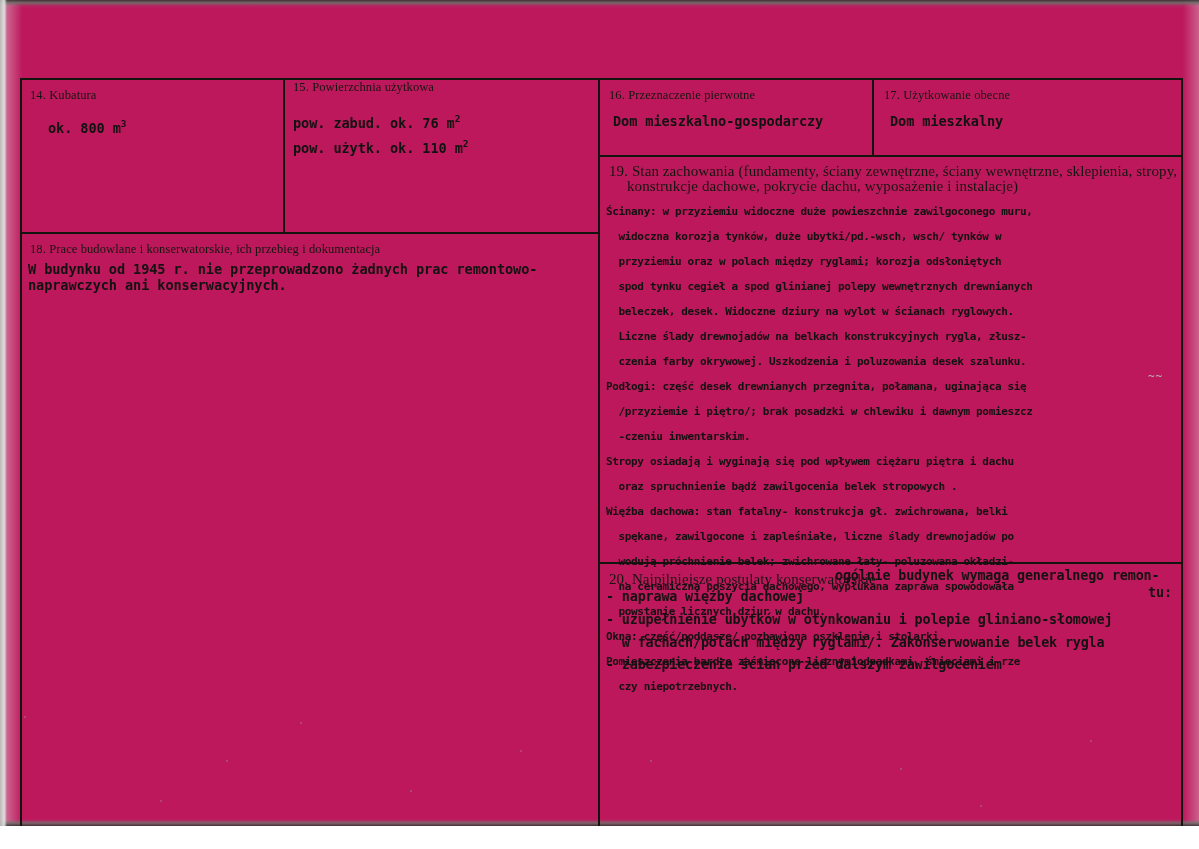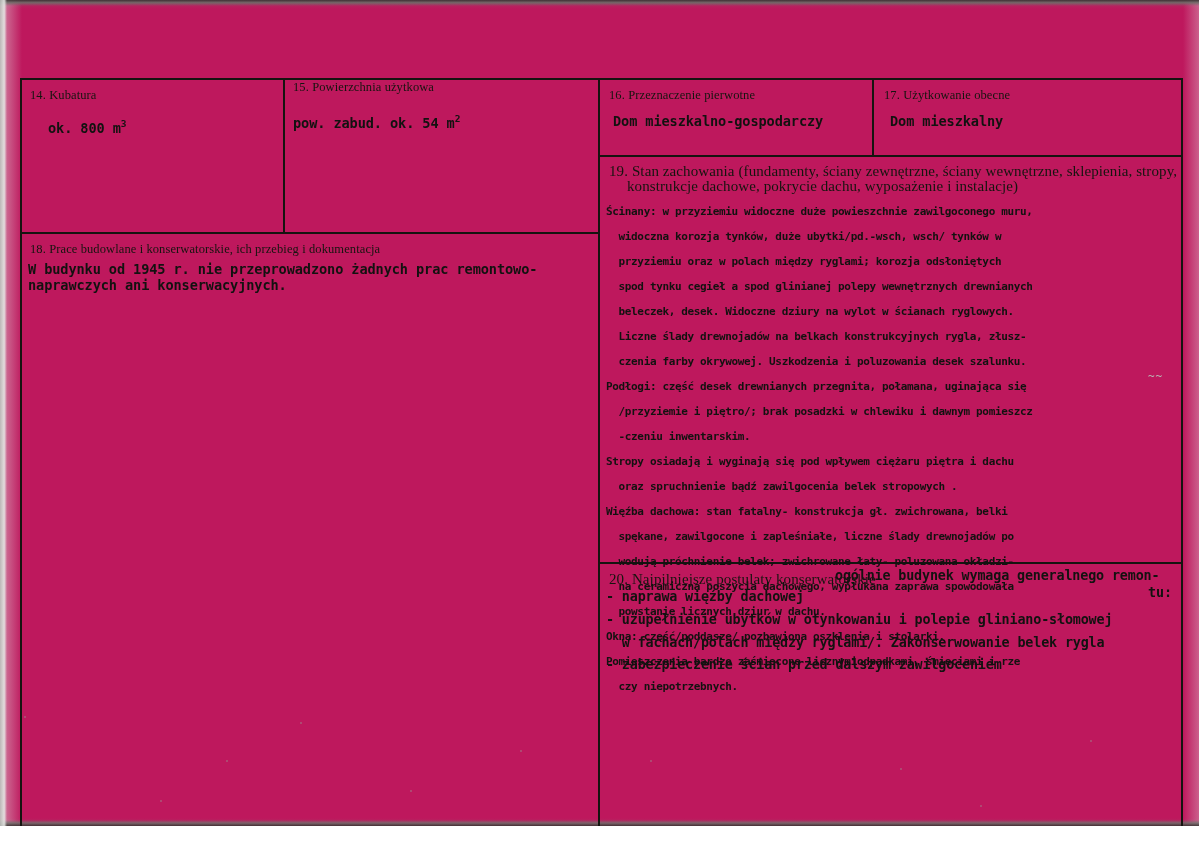--- a/index.html
+++ b/index.html
@@ -164,21 +164,22 @@
   <div class="vline" style="left:598px; top:78px; width:1.8px; height:764px;"></div>
 
   <div class="vline" style="left:872px; top:78px; width:1.8px; height:78px;"></div>
 
   <div class="hline" style="left:20px; top:841px; width:1162px; height:1.6px;"></div>
 
   <div class="form-label" style="left:30px; top:88px;"><span>14.</span>&nbsp;<span>Kubatura</span></div>
   <div class="typed t14" style="left:48px; top:113px;"><span>ok. 800 m</span><span class="sup">3</span></div>
 
   <div class="form-label" style="left:293px; top:80px;"><span>15.</span>&nbsp;<span>Powierzchnia użytkowa</span></div>
-  <div class="typed t14" style="left:293px; top:108px;"><span>pow. zabud. ok. 54 m</span><span class="sup">2</span></div>
+  <div class="typed t14" style="left:293px; top:108px;"><span>pow. zabud. ok. 76 m</span><span class="sup">2</span></div>
+  <div class="typed t14" style="left:293px; top:133px;"><span>pow. użytk. ok. 110 m</span><span class="sup">2</span></div>
 
   <div class="form-label" style="left:609px; top:88px;"><span>16.</span>&nbsp;<span>Przeznaczenie pierwotne</span></div>
   <div class="typed t14" style="left:613px; top:111px;">Dom mieszkalno-gospodarczy</div>
 
   <div class="form-label" style="left:884px; top:88px;"><span>17.</span>&nbsp;<span>Użytkowanie obecne</span></div>
   <div class="typed t14" style="left:890px; top:111px;">Dom mieszkalny</div>
 
   <div class="form-label" style="left:30px; top:242px;"><span>18.</span>&nbsp;<span>Prace budowlane i konserwatorskie, ich przebieg i dokumentacja</span></div>
   <div class="typed body18 block" style="left:28px; top:261px;">W budynku od 1945 r. nie przeprowadzono żadnych prac remontowo-
 naprawczych ani konserwacyjnych.</div>

